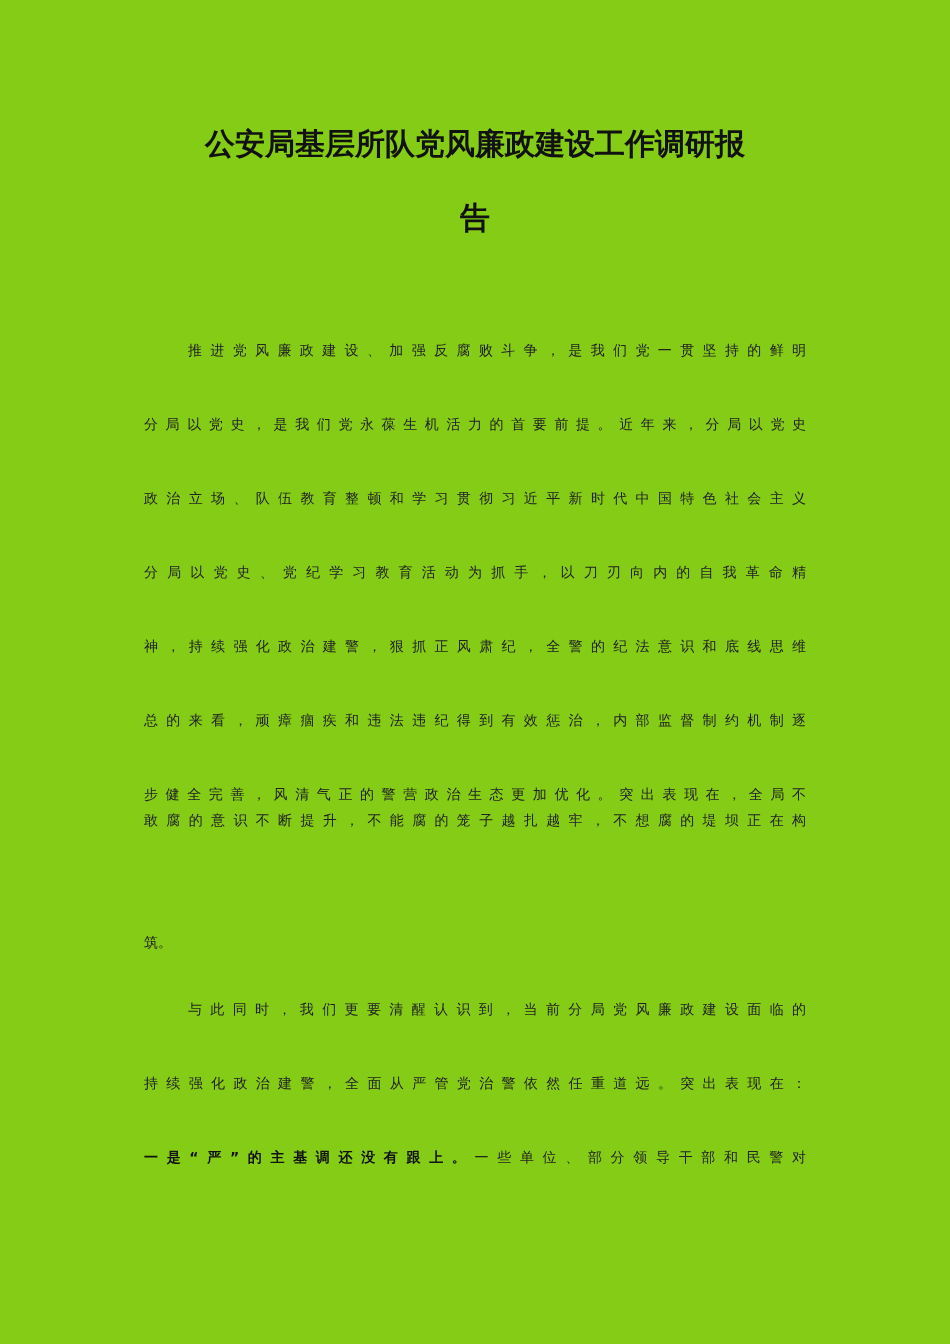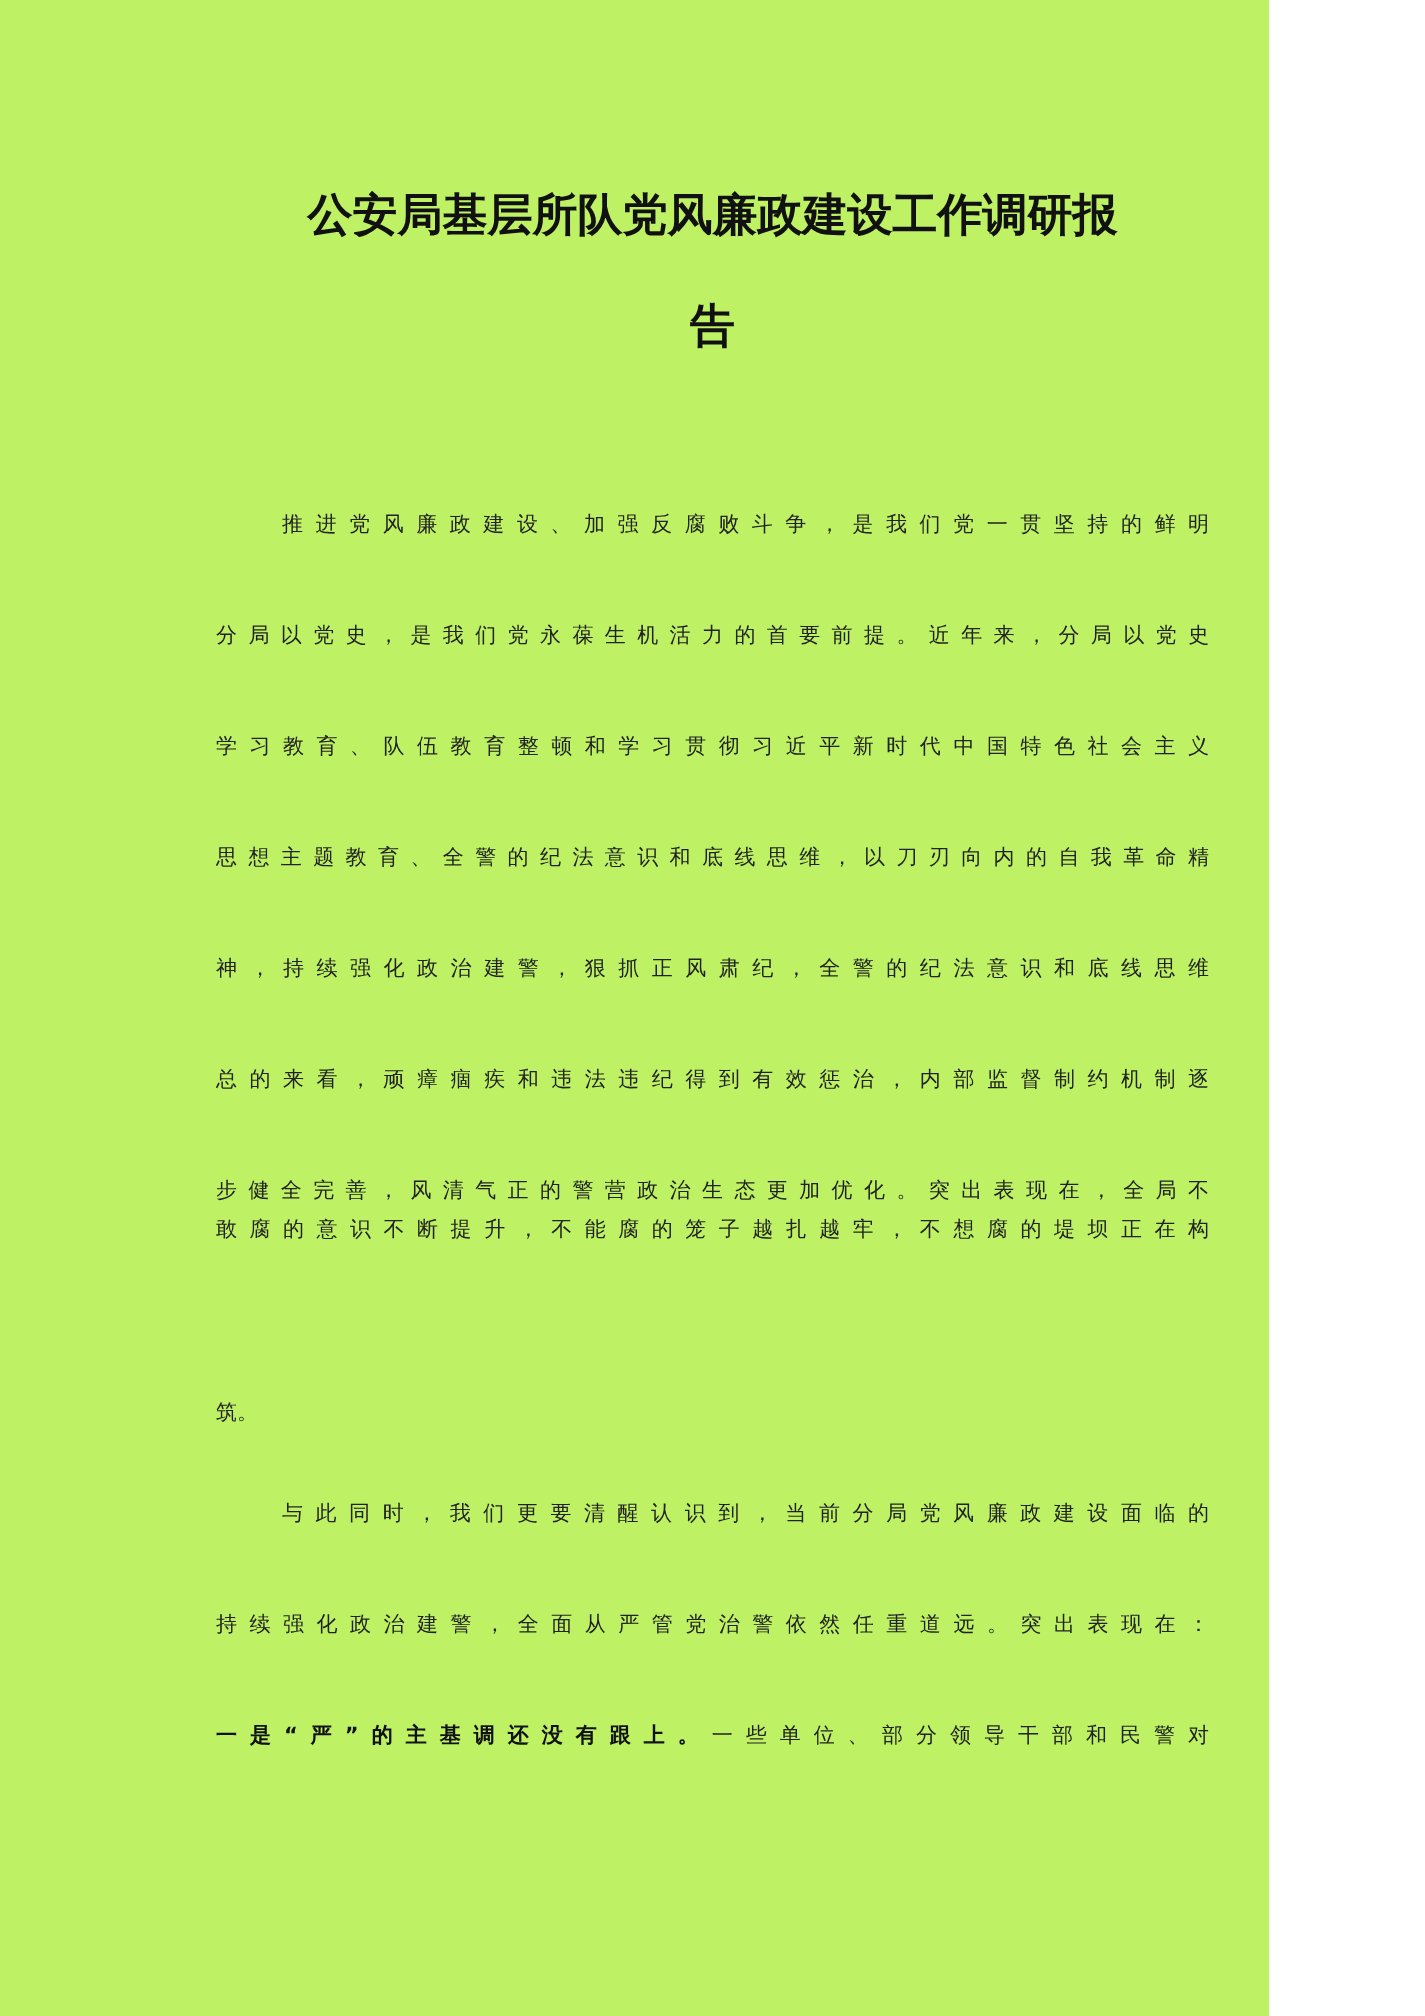--- a/index.html
+++ b/index.html
@@ -1,18 +1,18 @@
 <!DOCTYPE html>
 <html><head>
 <meta charset="utf-8">
 <style>
   html, body { margin: 0; padding: 0; background: #ffffff; }
   body { width: 950px; height: 1344px; position: relative; overflow: hidden;
          font-family: "DejaVu Sans", "Liberation Sans", sans-serif; color: #111; }
-  .page { position: absolute; left: 0; top: 0; width: 846px; height: 1344px; background: #bef264; }
+  .page { position: absolute; left: 0; top: 0; width: 950px; height: 1344px; background: #84cc16; }
   .title { position: absolute; left: 0; width: 950px; text-align: center;
            font-size: 30px; font-weight: bold; letter-spacing: 0px; line-height: 40px; color: #111; }
   .title.l1 { top: 124px; }
   .title.l2 { top: 198px; }
   .body { position: absolute; left: 144px; width: 662px; }
   .line { position: absolute; left: 0; width: 662px; height: 30px; font-size: 14px;
           line-height: 30px; white-space: nowrap; text-align: justify; text-align-last: justify;
           letter-spacing: 0px; color: #222; }
   .line.last { text-align-last: left; }
   .indent { padding-left: 44px; box-sizing: border-box; }
@@ -23,22 +23,22 @@
 
 <div class="page">
   <div class="title l1">公安局基层所队党风廉政建设工作调研报</div>
   <div class="title l2">告</div>
 
   <div class="body">
 
     <div>
       <div class="line indent" style="top:335px">推进党风廉政建设、加强反腐败斗争，是我们党一贯坚持的鲜明</div>
       <div class="line" style="top:409px">分局以党史，是我们党永葆生机活力的首要前提。近年来，分局以党史</div>
-      <div class="line" style="top:483px">学习教育、队伍教育整顿和学习贯彻习近平新时代中国特色社会主义</div>
-      <div class="line" style="top:557px">思想主题教育、全警的纪法意识和底线思维，以刀刃向内的自我革命精</div>
+      <div class="line" style="top:483px">政治立场、队伍教育整顿和学习贯彻习近平新时代中国特色社会主义</div>
+      <div class="line" style="top:557px">分局以党史、党纪学习教育活动为抓手，以刀刃向内的自我革命精</div>
       <div class="line" style="top:631px">神，持续强化政治建警，狠抓正风肃纪，全警的纪法意识和底线思维</div>
       <div class="line" style="top:705px">总的来看，顽瘴痼疾和违法违纪得到有效惩治，内部监督制约机制逐</div>
       <div class="line" style="top:779px">步健全完善，风清气正的警营政治生态更加优化。突出表现在，全局不</div>
       <div class="line" style="top:805px">敢腐的意识不断提升，不能腐的笼子越扎越牢，不想腐的堤坝正在构</div>
       <div class="line last" style="top:927px">筑。</div>
     </div>
 
     <div>
       <div class="line indent" style="top:994px">与此同时，我们更要清醒认识到，当前分局党风廉政建设面临的</div>
       <div class="line" style="top:1068px">持续强化政治建警，全面从严管党治警依然任重道远。突出表现在：</div>

